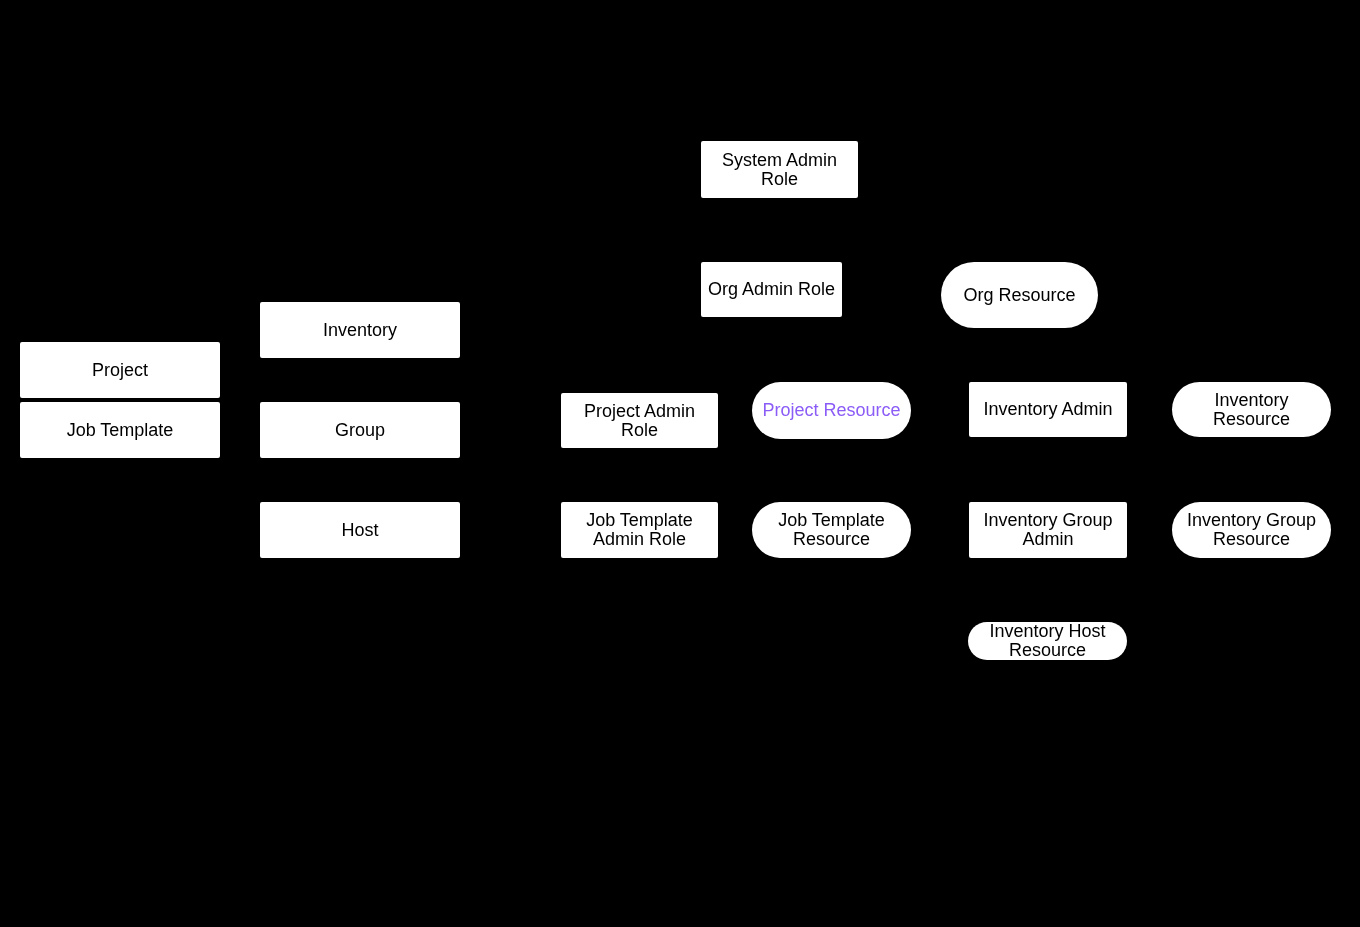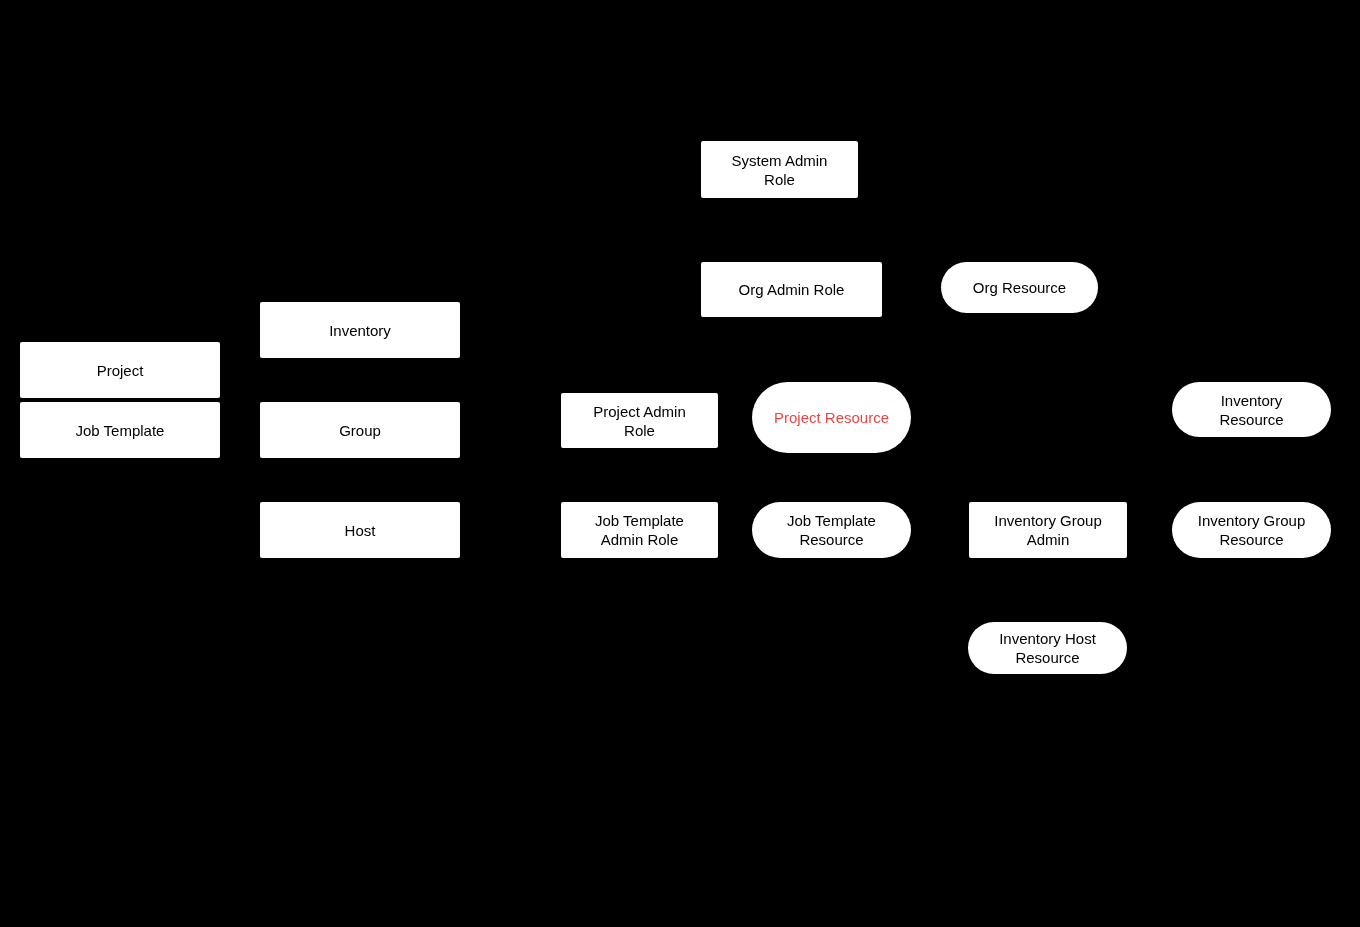--- a/index.html
+++ b/index.html
@@ -16,21 +16,21 @@
     font-family: "Liberation Sans", sans-serif;
   }
   .node {
     position: absolute;
     background: #ffffff;
     color: #000000;
     display: flex;
     align-items: center;
     justify-content: center;
     text-align: center;
-    font-size: 15px;
+    font-size: 18px;
     line-height: 19px;
     box-sizing: border-box;
     padding: 2px 6px;
     white-space: pre-line;
   }
   .node.rect {
     border-radius: 2px;
   }
   .node.pill {
     border-radius: 999px;
@@ -40,30 +40,31 @@
 <body>
 
 <div id="canvas" style="background: rgb(0, 0, 0);">
     <div class="node rect" style="left: 20px; top: 302px; width: 200px; height: 56px; background: rgb(255, 255, 255); color: rgb(0, 0, 0); margin-top: 40px;">Project</div>
     <div class="node rect" style="left: 260px; top: 302px; width: 200px; height: 56px; background: rgb(255, 255, 255); color: rgb(0, 0, 0);">Inventory</div>
     <div class="node rect" style="left: 20px; top: 402px; width: 200px; height: 56px; background: rgb(255, 255, 255); color: rgb(0, 0, 0);">Job Template</div>
     <div class="node rect" style="left: 260px; top: 502px; width: 200px; height: 56px; background: rgb(255, 255, 255); color: rgb(0, 0, 0);">Host</div>
     <div class="node rect" style="left: 260px; top: 402px; width: 200px; height: 56px; background: rgb(255, 255, 255); color: rgb(0, 0, 0);">Group</div>
     <div class="node rect" style="left: 701px; top: 141px; width: 157px; height: 57px; background: rgb(255, 255, 255); color: rgb(0, 0, 0);">System Admin
 Role</div>
-    <div class="node rect" style="left: 701px; top: 262px; width: 181px; height: 55px; background: rgb(255, 255, 255); color: rgb(0, 0, 0);">Org Admin Role</div>
-    <div class="node pill" style="left: 941px; top: 262px; width: 157px; height: 51px; background: rgb(255, 255, 255); color: rgb(0, 0, 0);">Org Resource</div>
+    <div class="node rect" style="left: 701px; top: 262px; width: 141px; height: 55px; background: rgb(255, 255, 255); color: rgb(0, 0, 0);">Org Admin Role</div>
+    <div class="node pill" style="left: 941px; top: 262px; width: 157px; height: 66px; background: rgb(255, 255, 255); color: rgb(0, 0, 0);">Org Resource</div>
     <div class="node rect" style="left: 561px; top: 382px; width: 157px; height: 55px; background: rgb(255, 255, 255); color: rgb(0, 0, 0); margin-top: 11px;">Project Admin
 Role</div>
-    <div class="node pill" style="left: 752px; top: 382px; width: 159px; height: 71px; background: rgb(255, 255, 255); color: #ef4444;">Project Resource</div>
+    <div class="node pill" style="left: 752px; top: 382px; width: 159px; height: 57px; background: rgb(255, 255, 255); color: #8b5cf6;">Project Resource</div>
+    <div class="node rect" style="left: 969px; top: 382px; width: 158px; height: 55px; background: rgb(255, 255, 255); color: rgb(0, 0, 0);">Inventory Admin</div>
     <div class="node pill" style="left: 1172px; top: 382px; width: 159px; height: 55px; background: rgb(255, 255, 255); color: rgb(0, 0, 0);">Inventory
 Resource</div>
     <div class="node rect" style="left: 561px; top: 502px; width: 157px; height: 56px; background: rgb(255, 255, 255); color: rgb(0, 0, 0);">Job Template
 Admin Role</div>
     <div class="node pill" style="left: 752px; top: 502px; width: 159px; height: 56px; background: rgb(255, 255, 255); color: rgb(0, 0, 0);">Job Template
 Resource</div>
     <div class="node rect" style="left: 969px; top: 502px; width: 158px; height: 56px; background: rgb(255, 255, 255); color: rgb(0, 0, 0);">Inventory Group
 Admin</div>
     <div class="node pill" style="left: 1172px; top: 502px; width: 159px; height: 56px; background: rgb(255, 255, 255); color: rgb(0, 0, 0);">Inventory Group
 Resource</div>
-    <div class="node pill" style="left: 968px; top: 622px; width: 159px; height: 52px; background: rgb(255, 255, 255); color: rgb(0, 0, 0);">Inventory Host
+    <div class="node pill" style="left: 968px; top: 622px; width: 159px; height: 38px; background: rgb(255, 255, 255); color: rgb(0, 0, 0);">Inventory Host
 Resource</div>
   </div>
 
 </body></html>

